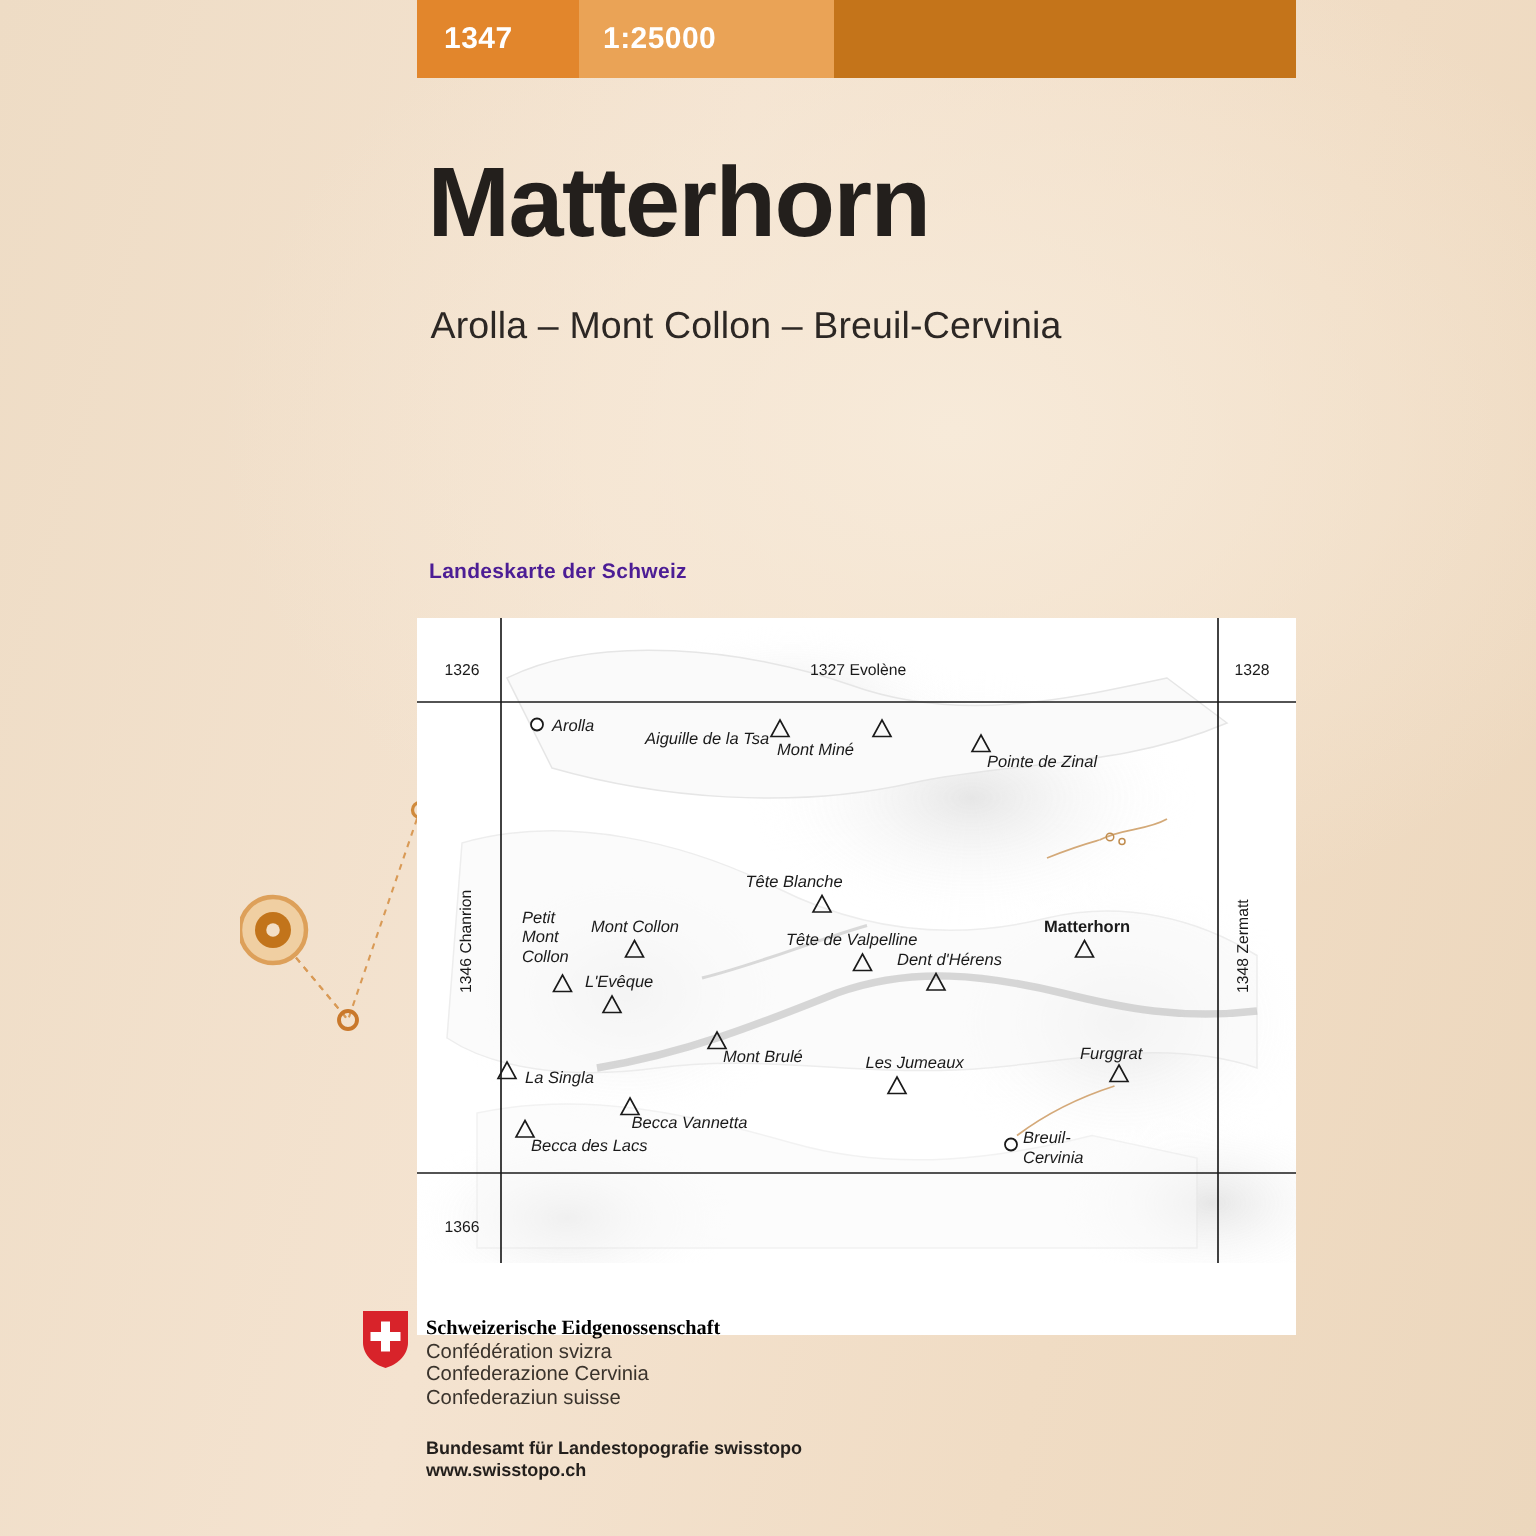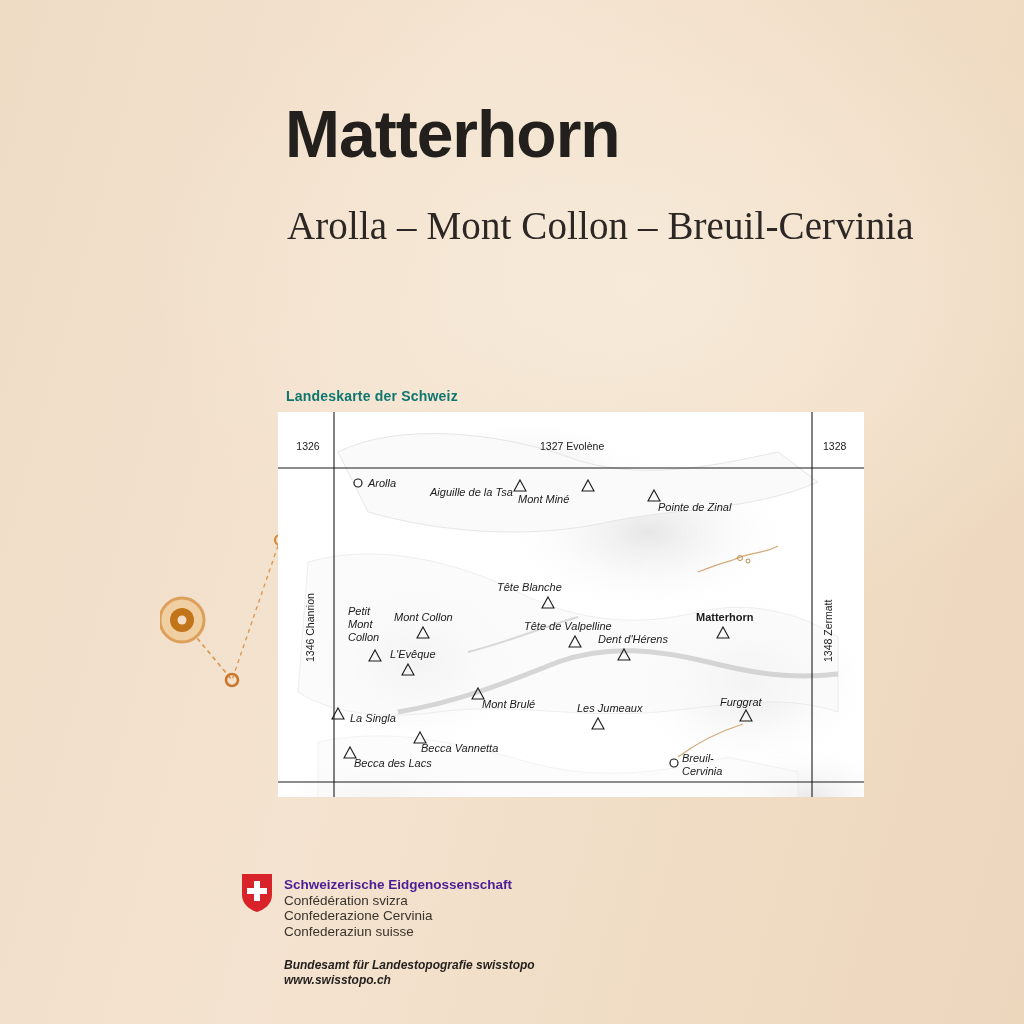--- a/index.html
+++ b/index.html
@@ -79,51 +79,50 @@
     top: 96px;
     font-size: 66px;
     font-weight: bold;
     color: #231f1c;
     letter-spacing: -1px;
   }
   .subtitle {
     position: absolute;
     left: 287px;
     top: 203px;
-    font-size: 39px;
+    font-size: 25px;
     color: #2c2724;
     letter-spacing: 0.1px;
-    font-family: Liberation Serif, serif;
   }
   .serieslabel {
     position: absolute;
     left: 286px;
-    top: 388px;
+    top: 372px;
     font-size: 14px;
     font-weight: bold;
-    color: #0f766e;
+    color: #4c1d95;
     letter-spacing: 0.2px;
   }
 
   
   .deco {
     position: absolute;
     left: 160px;
     top: 520px;
     width: 140px;
     height: 200px;
   }
 
   
   .mapbox {
     position: absolute;
     left: 278px;
     top: 412px;
     width: 586px;
-    height: 385px;
+    height: 478px;
     background: #ffffff;
     overflow: hidden;
   }
   .mapbox svg { display: block; }
 
   
   .coat {
     position: absolute;
     left: 240px;
     top: 873px;
@@ -131,41 +130,45 @@
     height: 40px;
   }
   .gov {
     position: absolute;
     left: 284px;
     top: 877px;
     font-size: 13.5px;
     line-height: 15.6px;
     color: #3a332c;
   }
-  .gov .l1 { font-weight: bold; color: #4c1d95; }
+  .gov .l1 { font-weight: bold; color: #000000; font-family: Liberation Serif, serif; }
   .office {
     position: absolute;
     left: 284px;
     top: 958px;
     font-size: 12px;
     line-height: 15px;
     font-weight: bold;
     color: #231f1c;
-    font-style: italic;
   }
 
   .peak-label, .grid-label, .place-label {
     font-family: "Liberation Sans", sans-serif;
   }
 </style>
 </head>
 <body>
 
 <div id="cover">
 
+  <div class="topbar">
+    <div class="seg seg-number">1347</div>
+    <div class="seg seg-scale">1:25000</div>
+    <div class="seg seg-fill"></div>
+  </div>
 
   <div class="title">Matterhorn</div>
   <div class="subtitle">Arolla – Mont Collon – Breuil-Cervinia</div>
   <div class="serieslabel">Landeskarte der Schweiz</div>
 
   <div class="deco">
     <svg width="140" height="200" viewBox="0 0 140 200">
       <g stroke="#d99a56" stroke-width="1.4" stroke-dasharray="4 4" fill="none">
         <path d="M22,100 L72,160 L120,20"></path>
         <path d="M22,100 L72,160"></path>

